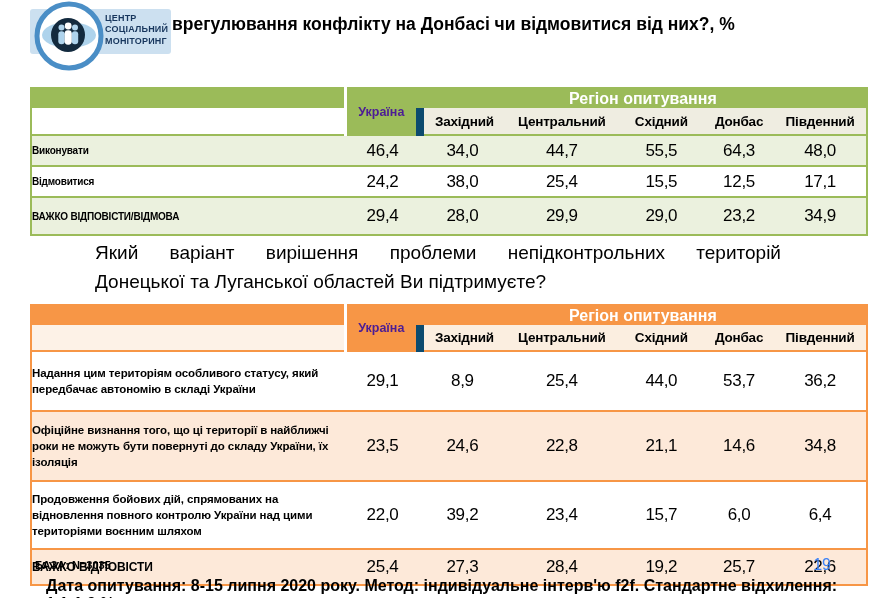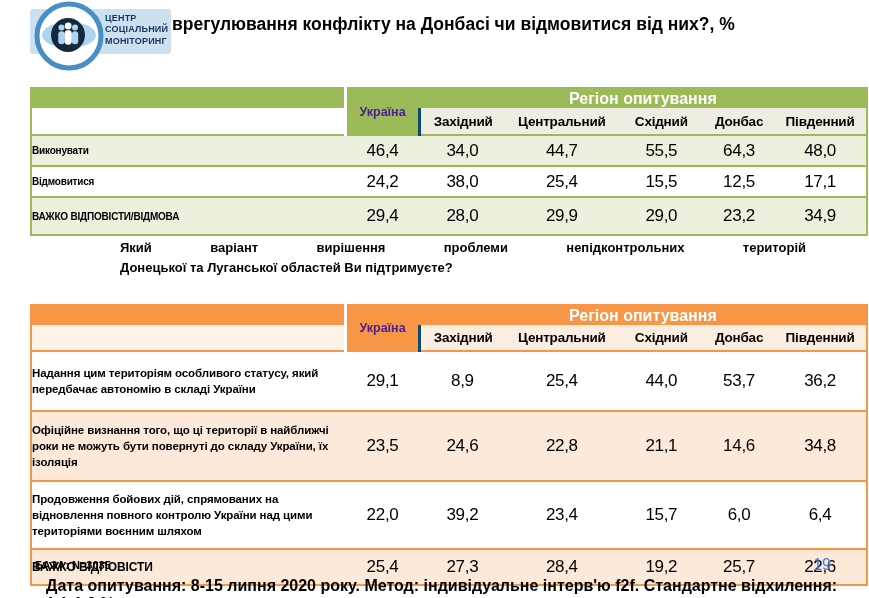--- a/index.html
+++ b/index.html
@@ -9,36 +9,36 @@
   }
 
   
   .logo { position:absolute; left:28px; top:0; width:155px; height:76px; }
   .logo-band { position:absolute; left:2px; top:9px; width:141px; height:45px; background:#cce0f0; border-radius:3px; }
   .logo-svg { position:absolute; left:4px; top:0; }
   .logo-text { position:absolute; left:77px; top:13px; font-size:9px; font-weight:bold; color:#17365d; line-height:1.25; letter-spacing:0.2px; }
 
   
   .title1 { position:absolute; left:172px; top:11px; width:690px; font-size:17.5px; font-weight:bold; line-height:1.5; }
-  .title2 { position:absolute; left:95px; top:238px; width:686px; font-size:13px; font-weight:bold; line-height:1.55;margin-left:25px; }
+  .title2 { position:absolute; left:95px; top:238px; width:686px; font-size:19px; font-weight:normal; line-height:1.55; }
   .jline  { display:block; text-align:justify; text-align-last:justify; }
   .lline  { display:block; text-align:left; }
 
   
   table.t { position:absolute; left:30px; width:838px; border-collapse:collapse; table-layout:fixed;
             border:2px solid var(--bc); }
   .t1 { top:87px;  --hd:#9bbb59; --bc:#9bbb59; --band:#ebf1de; --sub:#efede1; --lblhd:#ffffff; }
   .t2 { top:304px; --hd:#f79646; --bc:#f79646; --band:#fde9d9; --sub:#fbeee0; --lblhd:#fdf2e7; }
   .t th, .t td { padding:0; margin:0; }
   .t thead th { vertical-align:middle; }
   .corner   { background:var(--hd); }
   .grp      { background:var(--hd); color:#fff; font-size:16px; font-weight:bold; text-align:center; }
   .ukr      { background:var(--hd); color:#4c1d95; font-size:12.5px; font-weight:bold; text-align:center; border-left:3px solid #fff; }
   .reg      { background:var(--sub); font-size:13.5px; font-weight:bold; text-align:center; letter-spacing:-0.2px; }
-  .reg.first{ border-left:3px solid #0c4a6e; }
+  .reg.first{ border-left:8px solid #0c4a6e; }
   .lblhead  { background:var(--lblhd); }
   .t tbody td { border-top:2px solid var(--bc); vertical-align:middle; background:#fff; }
   .t tbody tr.band td { background:var(--band); }
   .lbl { text-align:left; font-weight:bold; padding:2px 6px 2px 8px; }
   .t1 .lbl { font-size:10px; letter-spacing:-0.2px;margin-left:31px; }
   .t2 .lbl { font-size:11.5px; line-height:1.4; letter-spacing:-0.1px; }
   .val { text-align:center; font-size:17px; letter-spacing:-0.3px; }
 
   
   .base    { position:absolute; left:35px; top:559px; font-size:11px;   font-weight:bold; }

